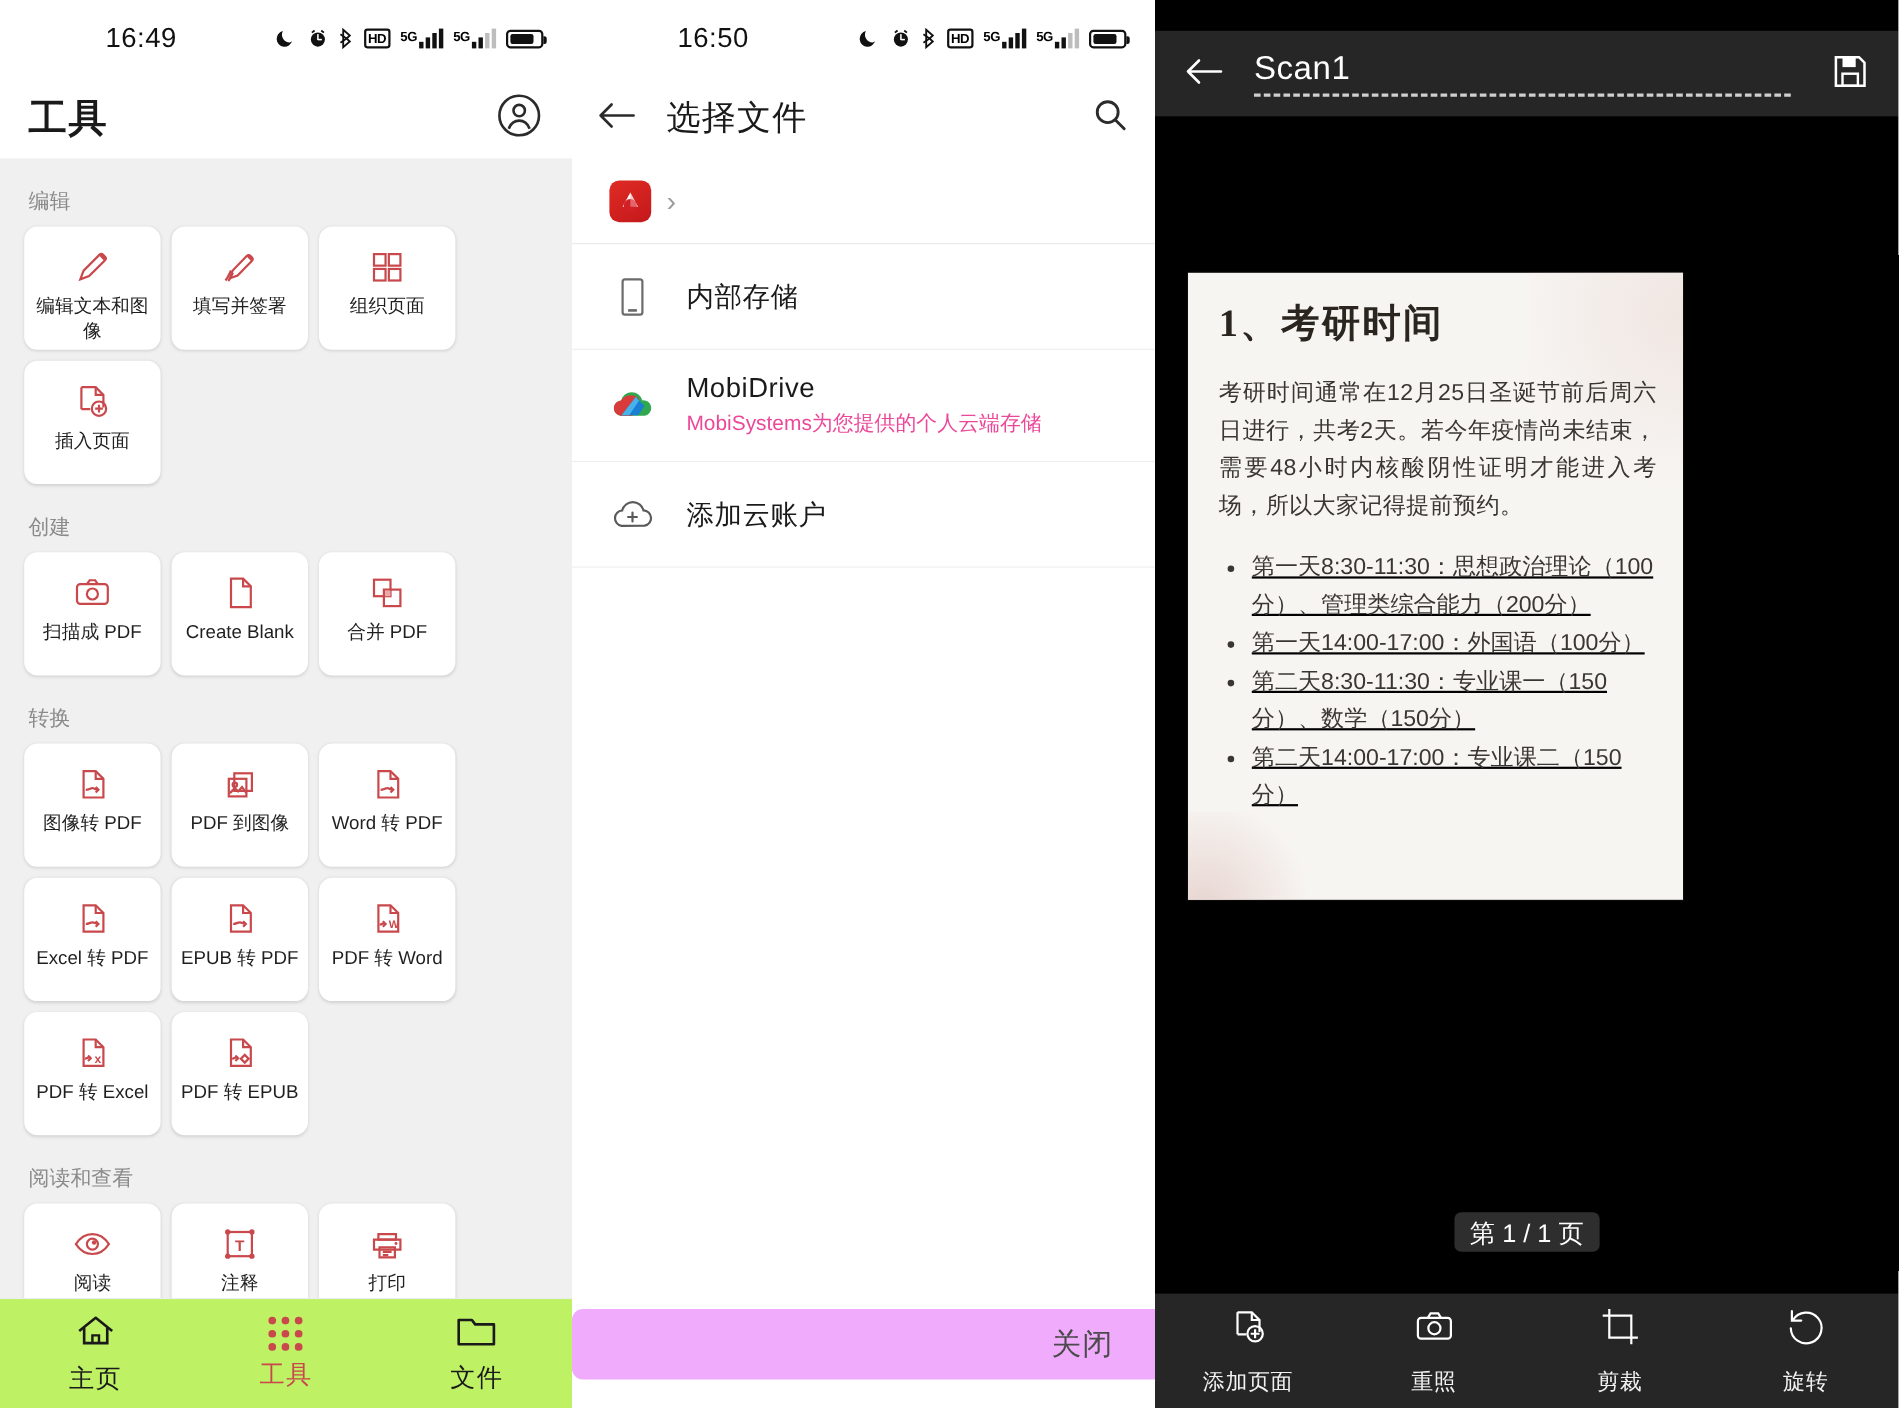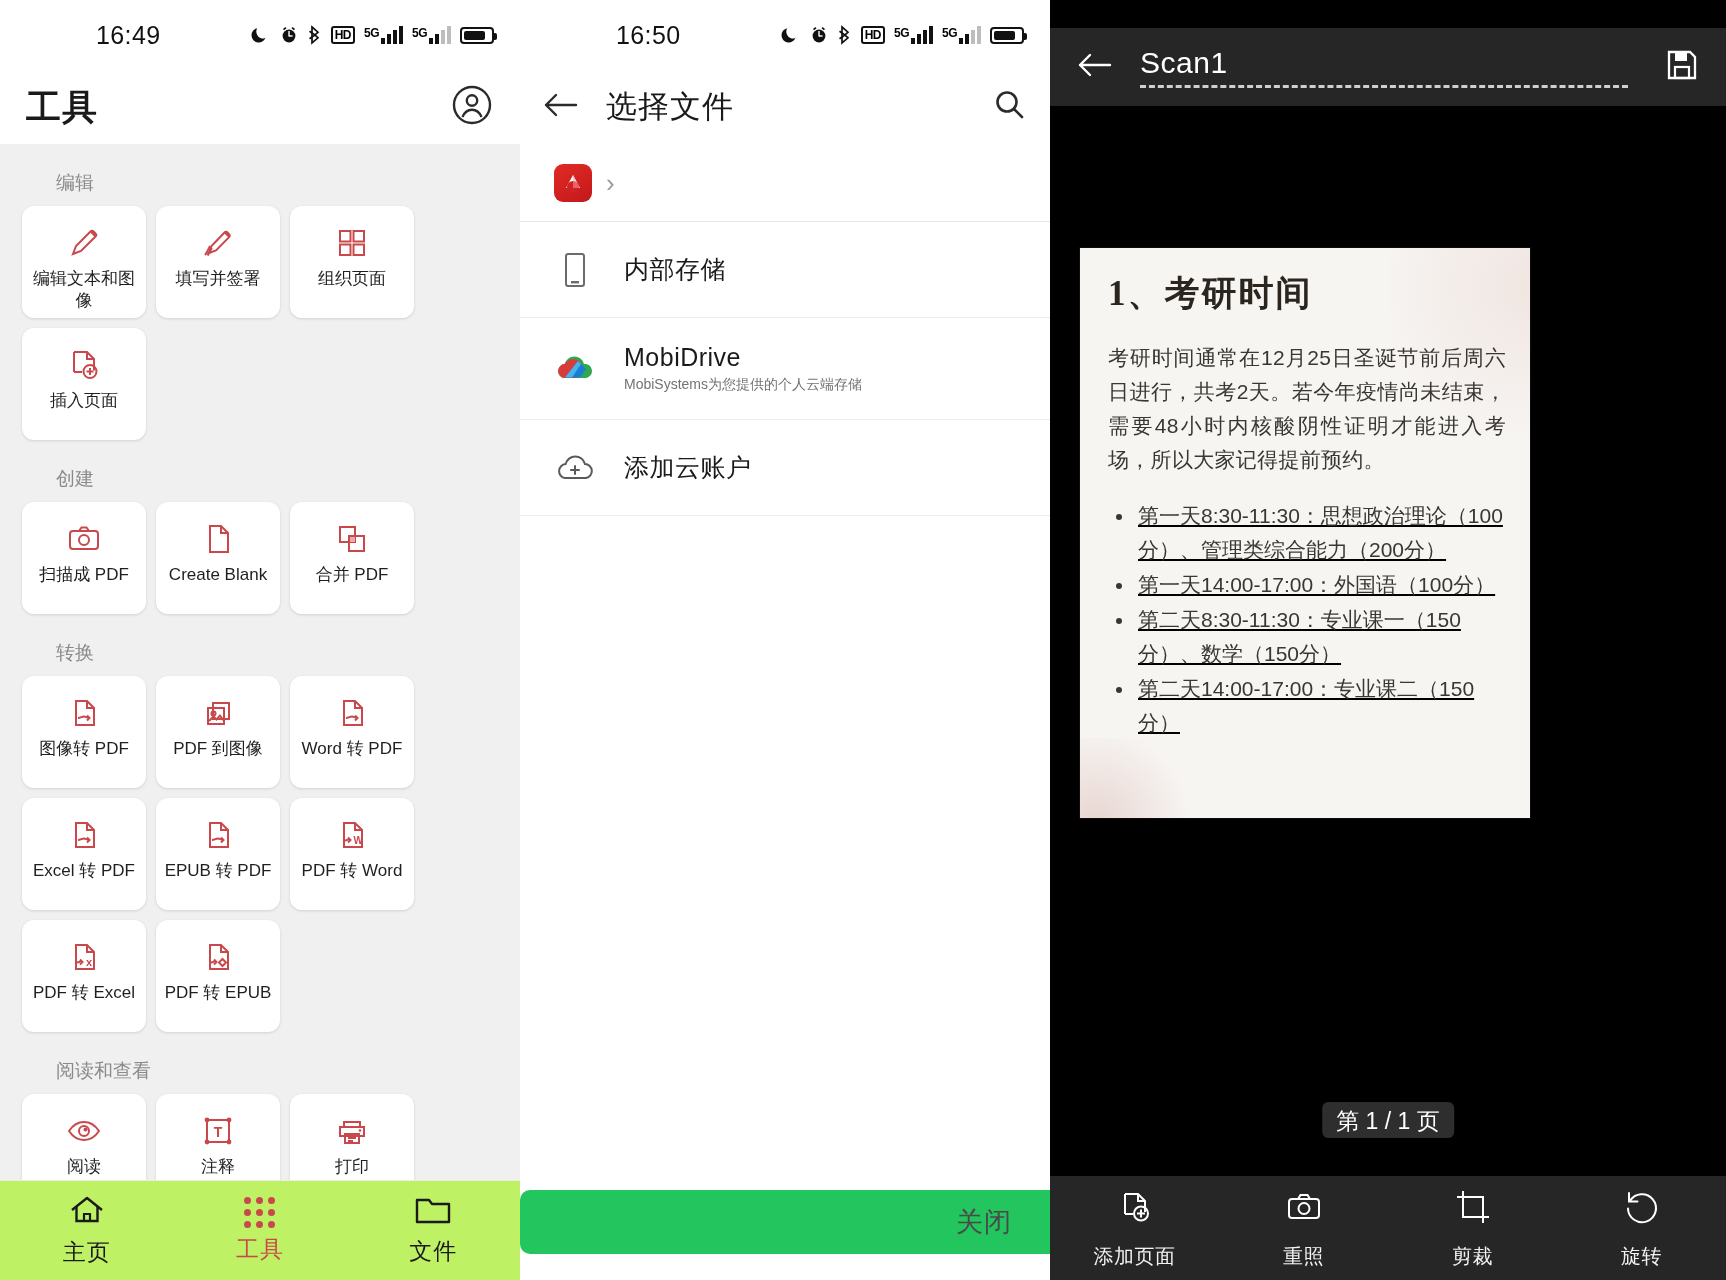--- a/index.html
+++ b/index.html
@@ -44,21 +44,21 @@
   .batt::after {
     content: ''; position: absolute; right: -5px; top: 4px; width: 3px; height: 7px;
     background: #111; border-radius: 0 2px 2px 0;
   }
   .batt > span { position: absolute; left: 2px; top: 2px; bottom: 2px; background: #111; border-radius: 2px; }
 
   
   .a-header { height: 74px; display: flex; align-items: center; justify-content: space-between; padding: 0 26px 0 26px; }
   .a-title { font-size: 35px; font-weight: 700; color: #1a1a1a; letter-spacing: 1px; }
   .a-scroll { background: #f0f0f0; height: 1066px; padding: 0 0 0 0; position: relative; }
-  .sect-label { font-size: 19px; color: #8a8a8a; padding: 26px 0 10px 26px; margin-left: 30px; }
+  .sect-label { font-size: 19px; color: #8a8a8a; padding: 26px 0 10px 26px; }
   .tile-grid { display: flex; flex-wrap: wrap; gap: 10px; padding: 0 22px; }
   .tile {
     width: 124px; height: 112px; background: #fff; border-radius: 12px;
     box-shadow: 0 1px 3px rgba(0,0,0,.13);
     display: flex; flex-direction: column; align-items: center; justify-content: flex-start;
     padding-top: 16px;
   }
   .tile-ic { height: 42px; display: flex; align-items: center; justify-content: center; }
   .tile-lb {
     font-size: 17px; color: #1f1f1f; text-align: center; line-height: 22px;
@@ -87,24 +87,24 @@
     width: 38px; height: 38px; border-radius: 9px;
     background: linear-gradient(150deg,#e02b23 0%,#c4181c 100%);
     display: flex; align-items: center; justify-content: center;
   }
   .chev { color: #9b9b9b; font-size: 26px; line-height: 1; }
   .b-row { display: flex; align-items: center; gap: 28px; padding: 0 34px; height: 96px; border-bottom: 1px solid #ededed; }
   .b-row.tall { height: 102px; }
   .b-row-ic { width: 42px; display: flex; align-items: center; justify-content: center; }
   .b-row-txt { display: flex; flex-direction: column; gap: 4px; }
   .b-row-t1 { font-size: 25px; color: #1a1a1a; letter-spacing: .5px; }
-  .b-row-t2 { font-size: 14px; color: #737373; }
+  .b-row-t2 { font-size: 19px; color: #ec4899; }
   .b-footer {
     position: absolute; left: 0; bottom: 26px; width: 530px; height: 64px;
-    background: #22c55e; border-radius: 10px 0 0 10px;
+    background: #f0abfc; border-radius: 10px 0 0 10px;
     display: flex; align-items: center; justify-content: flex-end; padding-right: 38px;
   }
   .b-close { font-size: 27px; color: #4a4a4a; letter-spacing: 1px; }
 
   
   .c-wrap { position: relative; width: 676px; height: 1280px; background: #000; }
   .c-status { height: 28px; background: #000; }
   .c-topbar {
     height: 78px; background: #262626; display: flex; align-items: center; gap: 26px; padding: 0 26px;
   }

